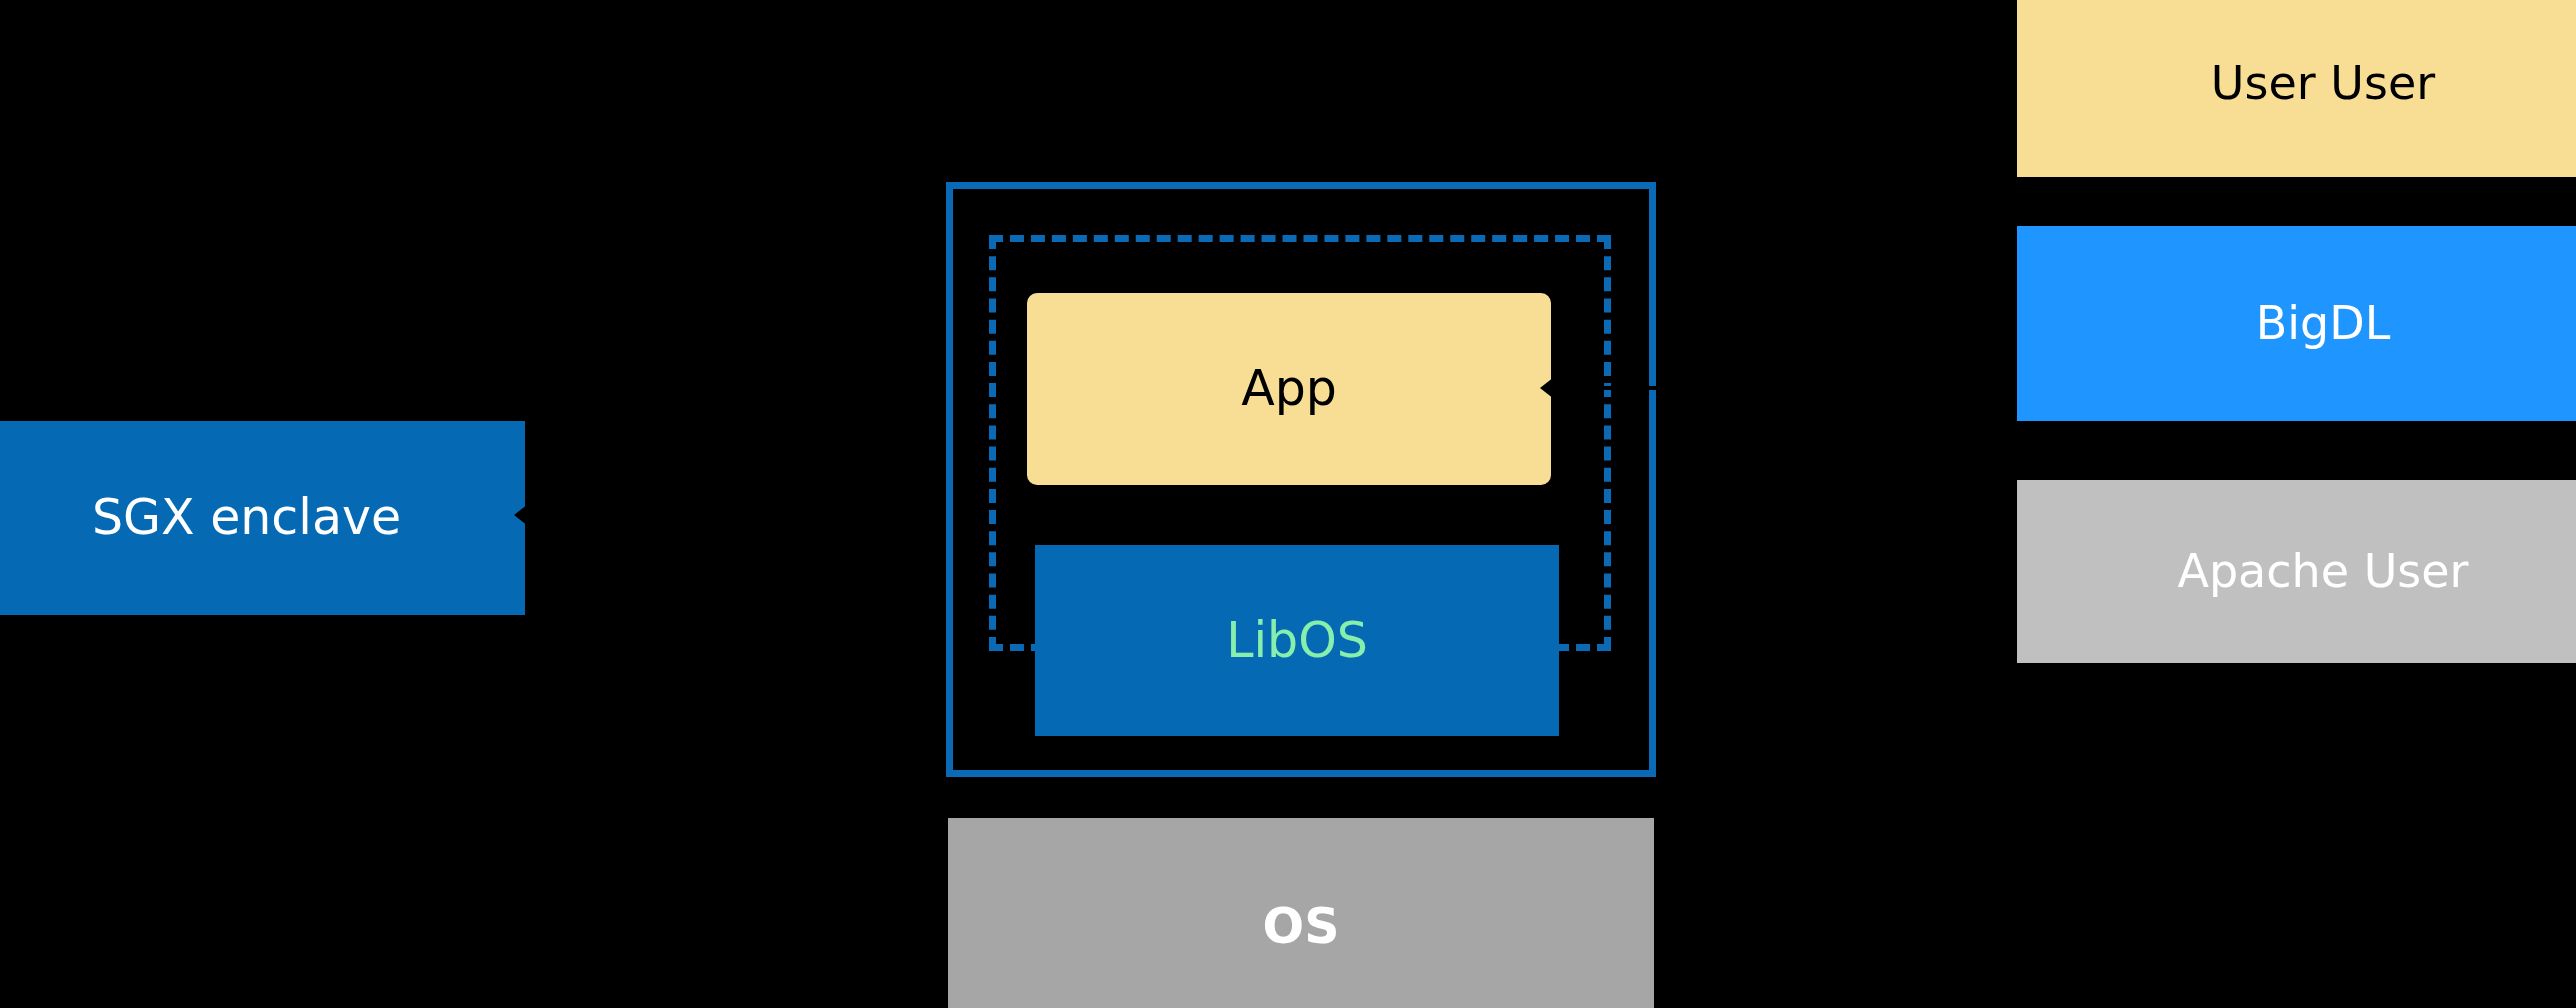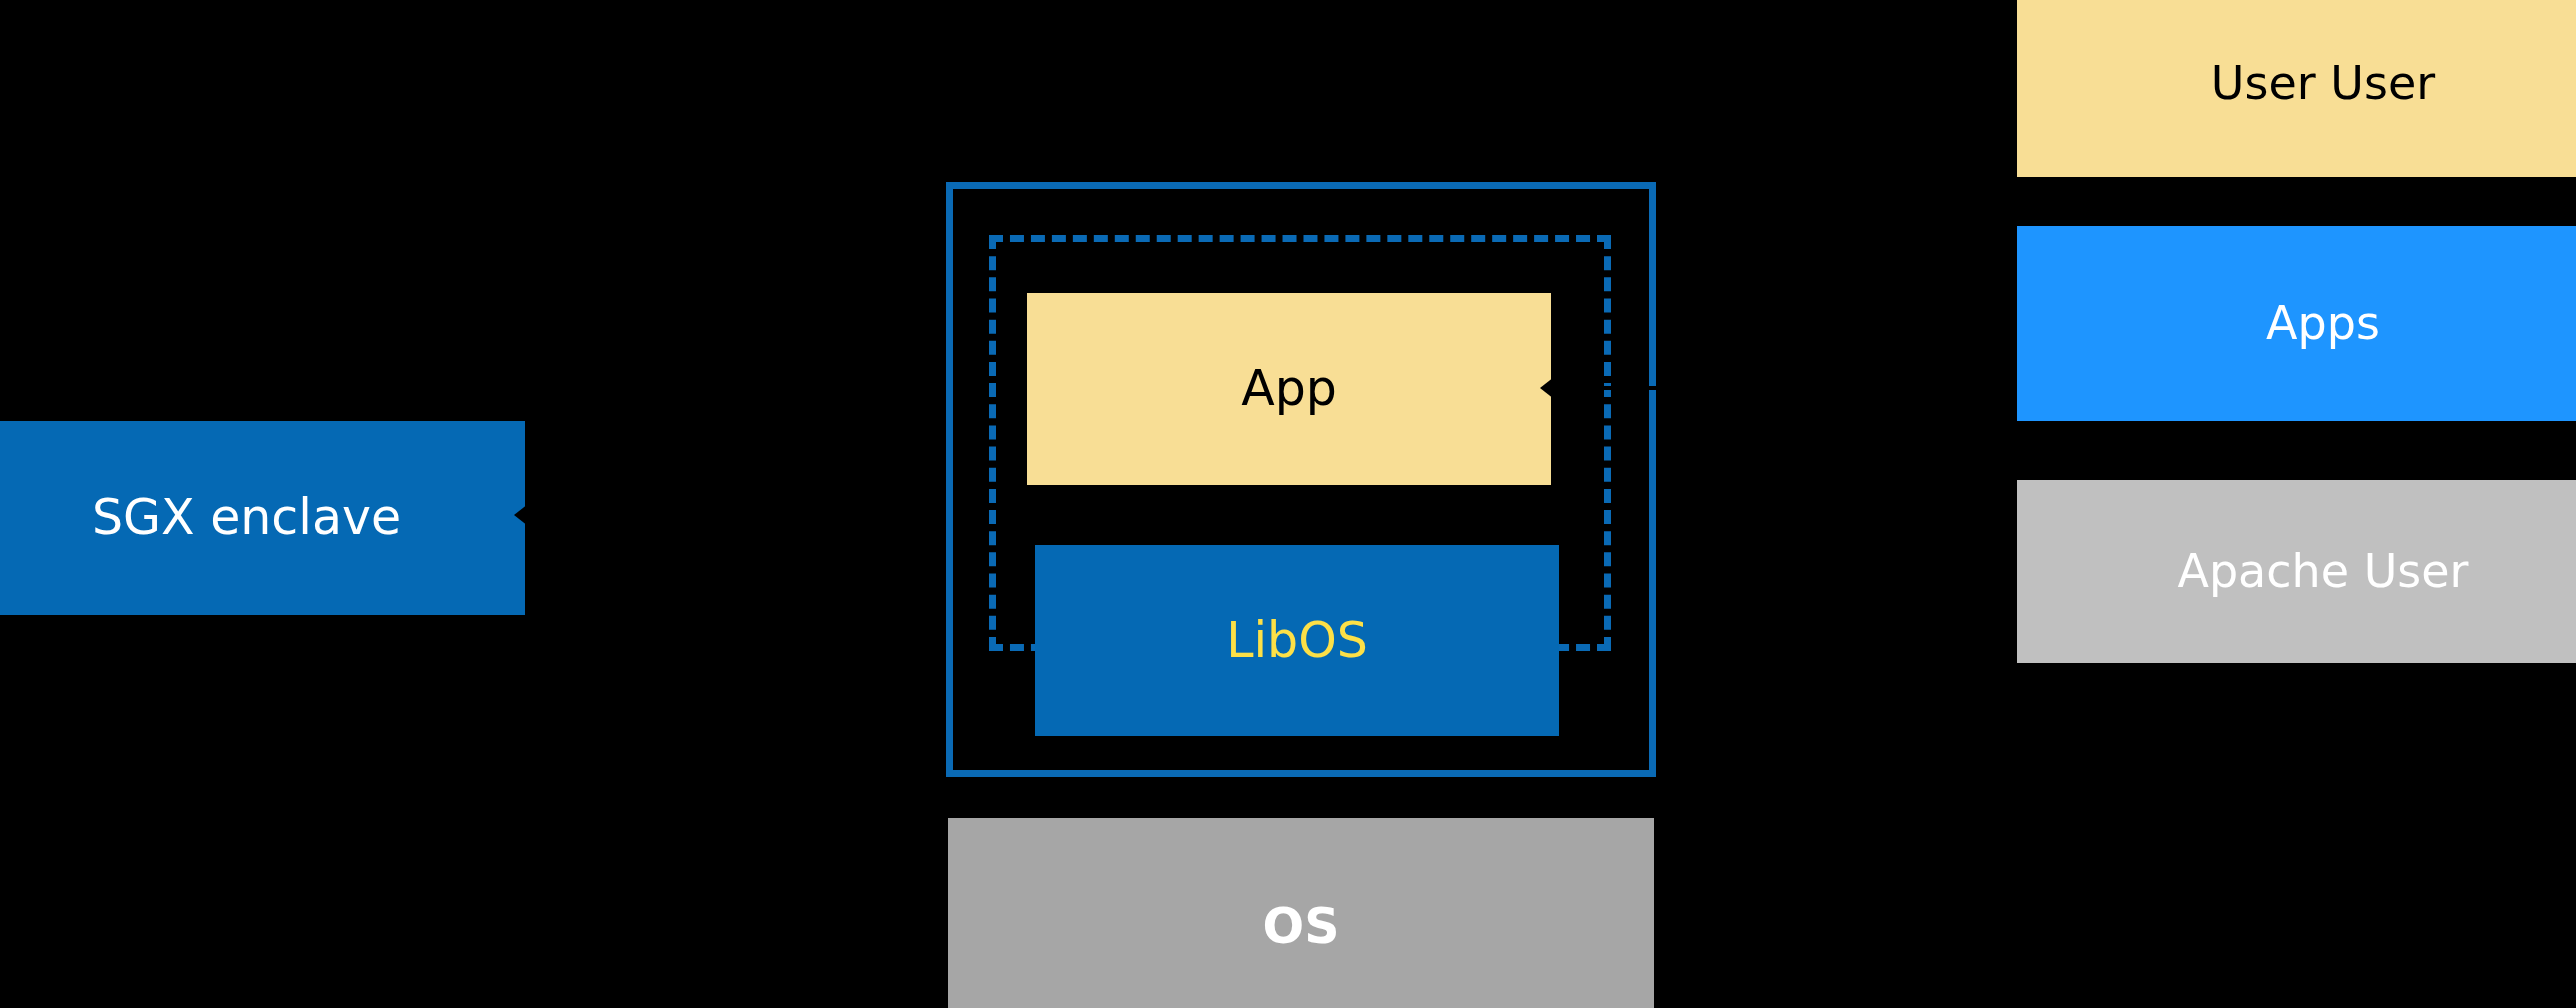--- a/index.html
+++ b/index.html
@@ -63,30 +63,31 @@
 
   
   #app-box {
     left: 1027px;
     top: 293px;
     width: 524px;
     height: 192px;
     background: #F8DE95;
     color: #000000;
     font-size: 49px;
+    border-radius: 10px;
   }
 
   
   #libos-box {
     left: 1035px;
     top: 545px;
     width: 524px;
     height: 191px;
     background: #0569B4;
-    color: #fde047;
+    color: #86efac;
     font-size: 49px;
   }
 
   
   #os-box {
     left: 948px;
     top: 818px;
     width: 706px;
     height: 218px;
     background: #A6A6A6;
@@ -173,21 +174,21 @@
   </div>
 
   <div class="connector-line" id="app-connector-line"></div>
   <div class="arrowhead" id="app-connector-arrow"></div>
 
   <div class="box" id="user-apps-box">
     <span class="box-label">User User</span>
   </div>
 
   <div class="box" id="bigdl-box">
-    <span class="box-label">Apps</span>
+    <span class="box-label">BigDL</span>
   </div>
 
   <div class="box" id="apache-spark-box">
     <span class="box-label">Apache User</span>
   </div>
 
 </div>
 
 
 </body></html>

